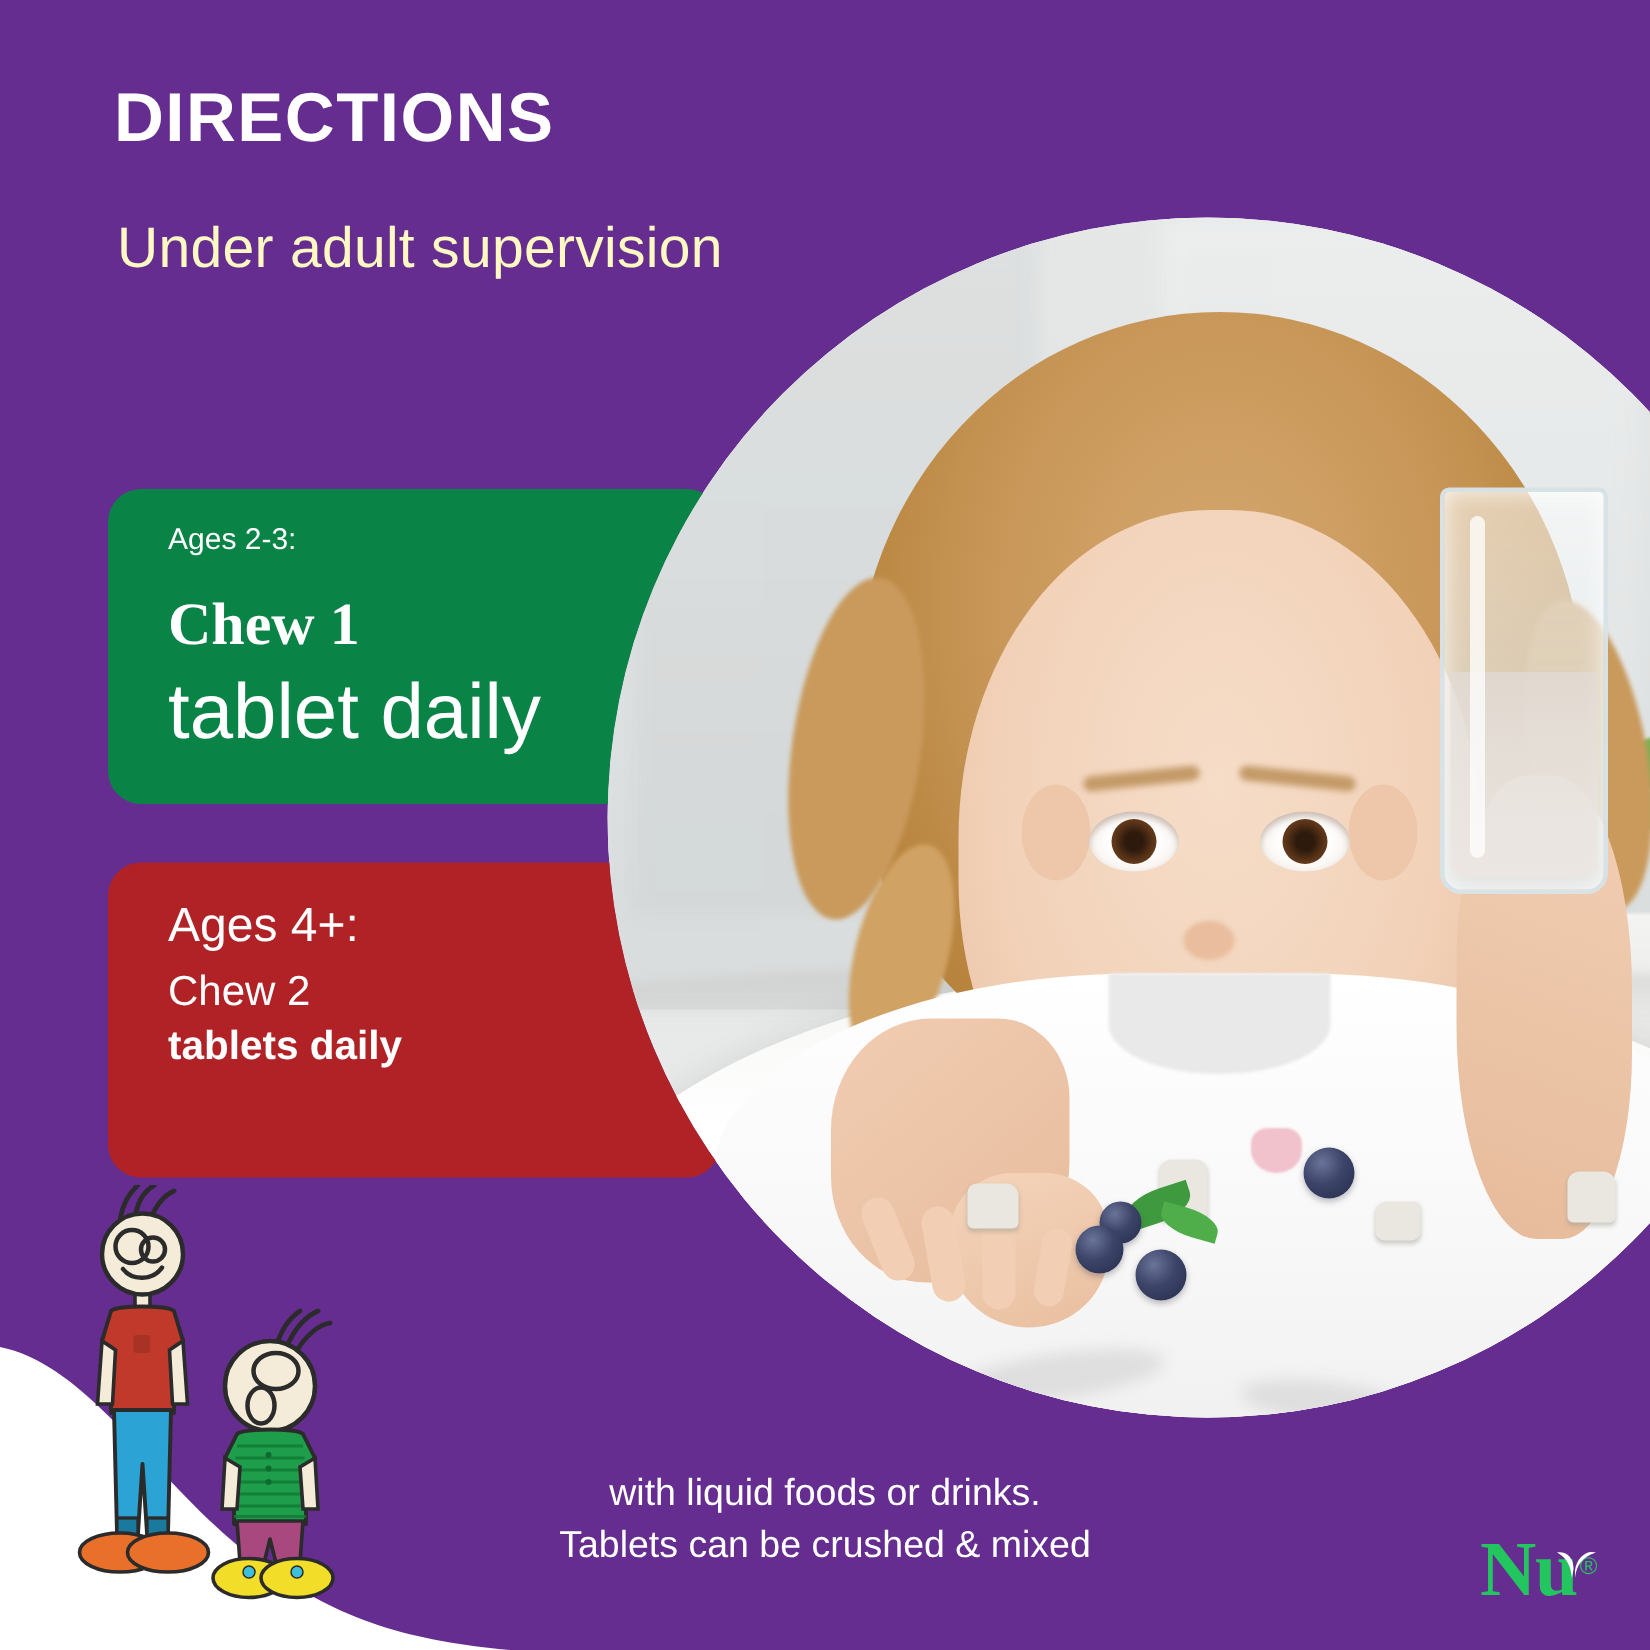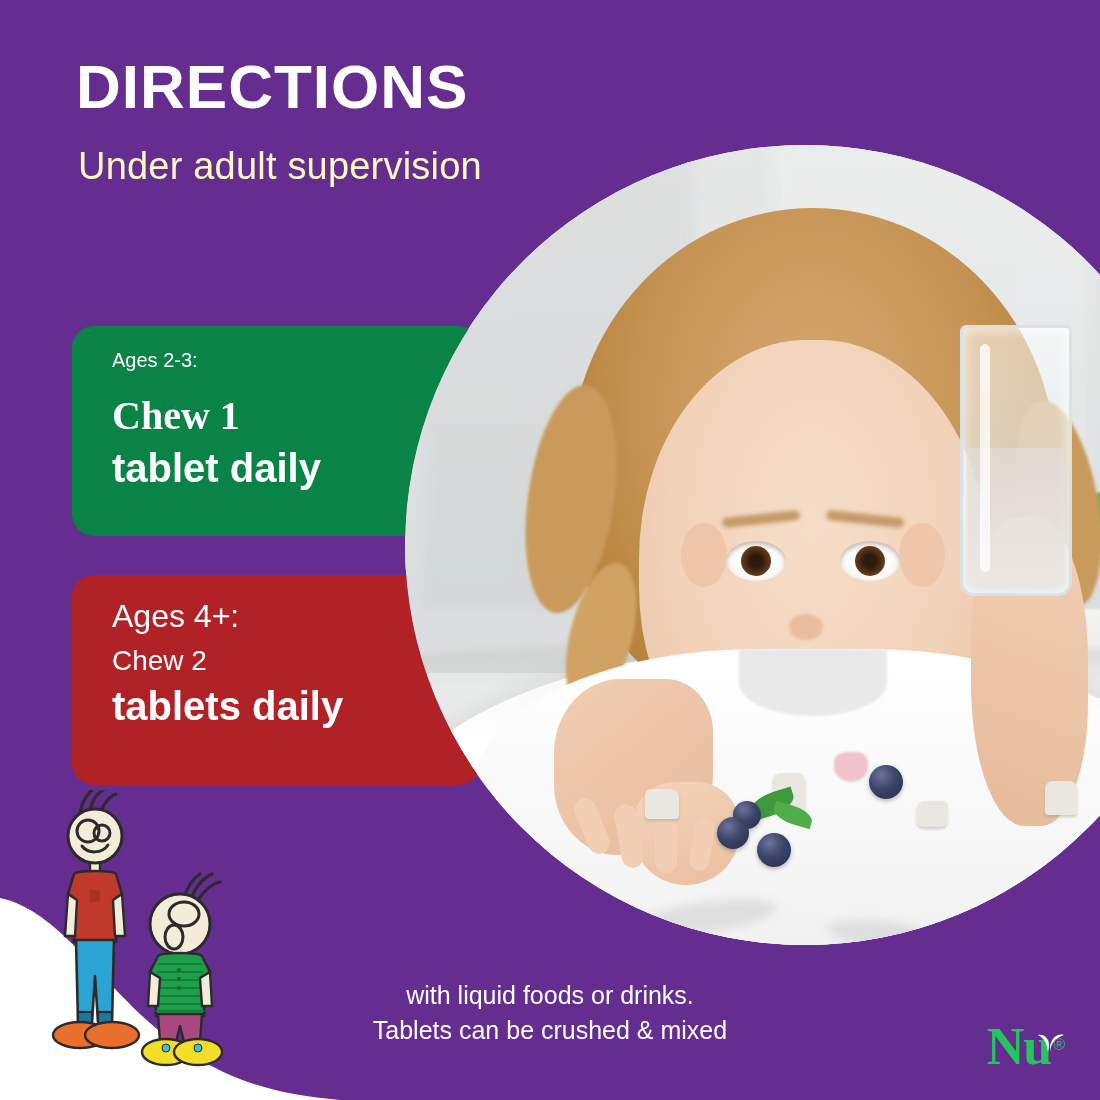--- a/index.html
+++ b/index.html
@@ -7,21 +7,21 @@
     width:1100px;height:1100px;overflow:hidden;
     font-family:"Liberation Sans", sans-serif;
     background:#662D91;
     position:relative;
   }
   .stage{position:absolute;inset:0;background:#662D91;overflow:hidden;}
 
   
   .headline{
     position:absolute;left:76px;top:54px;
-    font-size:62px;font-weight:bold;color:#ffffff;
+    font-size:46px;font-weight:bold;color:#ffffff;
     letter-spacing:1px;line-height:1.05;
   }
   .subhead{
     position:absolute;left:78px;top:144px;
     font-size:38px;font-weight:normal;color:#fef9c3;
     line-height:1.2;letter-spacing:0.2px;
   }
 
   
   .photo-circle{
@@ -308,27 +308,27 @@
 
     <g mask="url(#badgeMask)">
       <rect x="72" y="326" width="408" height="210" rx="22" fill="#0A8347"></rect>
       <rect x="72" y="575" width="408" height="210" rx="22" fill="#B02226"></rect>
     </g>
   </svg>
 
   <div style="position:absolute;left:112px;top:348px;color:#fff;">
     <div style="font-size:20px;line-height:1.2;">Ages 2-3:</div>
     <div style="font-size:40px;font-weight:bold;line-height:1.3;margin-top:18px;font-family:Liberation Serif, serif;">Chew 1</div>
-    <div style="font-size:40px;font-weight:bold;line-height:1.3;">tablet daily</div>
+    <div style="font-size:52px;font-weight:normal;line-height:1.3;">tablet daily</div>
   </div>
 
   <div style="position:absolute;left:112px;top:597px;color:#fff;">
     <div style="font-size:32px;line-height:1.2;">Ages 4+:</div>
     <div style="font-size:28px;font-weight:normal;line-height:1.3;margin-top:8px;">Chew 2</div>
-    <div style="font-size:40px;font-weight:bold;line-height:1.3;">tablets daily</div>
+    <div style="font-size:27px;font-weight:bold;line-height:1.3;">tablets daily</div>
   </div>
 
   <div class="headline">DIRECTIONS</div>
   <div class="subhead">Under adult supervision</div>
 
   <svg class="wave" viewBox="0 0 340 230" preserveAspectRatio="none">
     <path d="M0,28 C60,40 105,120 168,168 C226,212 276,224 340,230 L0,230 Z" fill="#ffffff"></path>
   </svg>
 
   <svg class="kids" viewBox="0 0 230 300">

